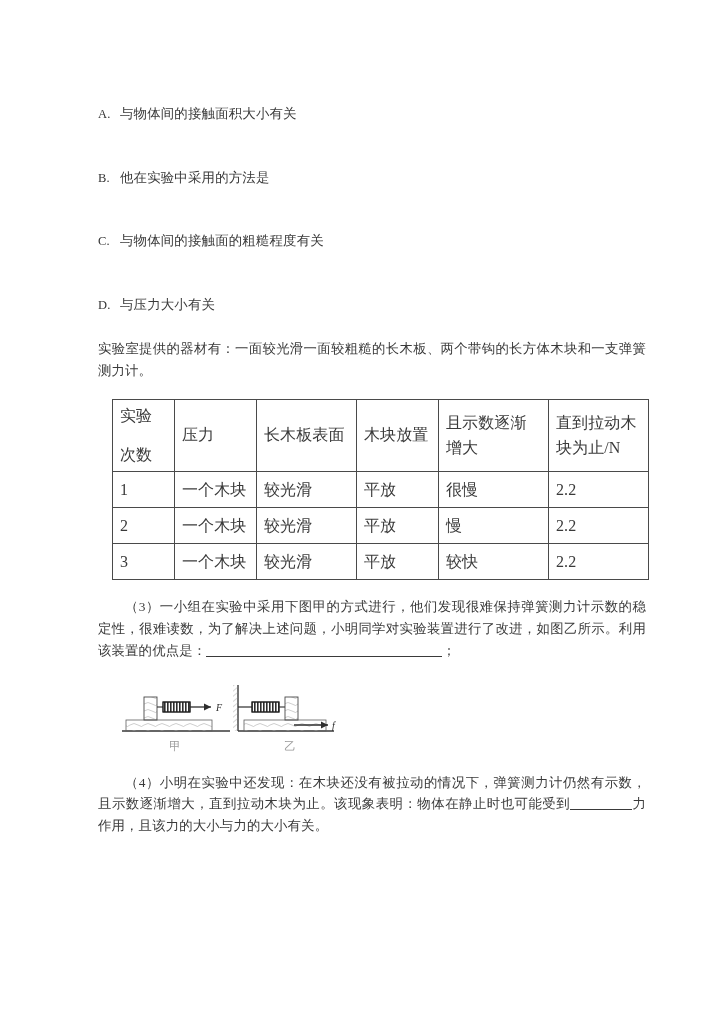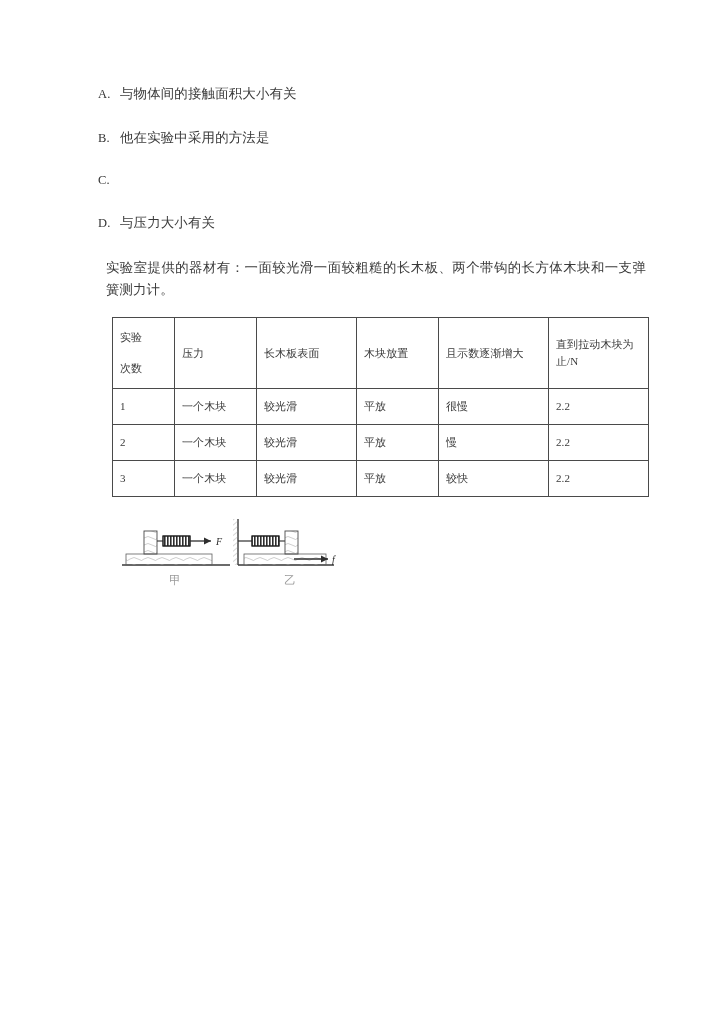--- a/index.html
+++ b/index.html
@@ -39,27 +39,28 @@
   .option-letter {
     font-family: "Liberation Serif", serif;
     font-size: 12.5px;
     width: 22px;
     flex: 0 0 22px;
     color: #333;
   }
   .option-text {
     color: #3a3a3a;
     font-size: 13.4px;
+    margin-top: 20px;
   }
 
   
   p.para {
     font-size: 13.4px;
     line-height: 1.62;
-    margin: 0 0 17px 8px;
+    margin: 0 0 17px 0;
     color: #3a3a3a;
     text-align: justify;
     text-justify: inter-ideograph;
     letter-spacing: 0.15px;
   }
   p.para.indent { text-indent: 2em; }
   p.para.tight { margin-bottom: 13px; }
 
   .blank-s {
     display: inline-block;
@@ -85,21 +86,21 @@
 
   
   .table-wrap {
     margin: 4px 0 16px 14px;
     width: 536px;
   }
   table.data-table {
     border-collapse: collapse;
     width: 536px;
     table-layout: fixed;
-    font-size: 11px;
+    font-size: 16px;
     color: #3a3a3a;
   }
   table.data-table td {
     border: 1.1px solid #4a4a4a;
     padding: 4px 7px;
     vertical-align: middle;
     line-height: 1.55;
     letter-spacing: 0.1px;
   }
   table.data-table tr.head td {
@@ -145,20 +146,21 @@
     <div class="option">
       <span class="option-letter">A.</span>
       <span class="option-text">与物体间的接触面积大小有关</span>
     </div>
     <div class="option">
       <span class="option-letter">B.</span>
       <span class="option-text">他在实验中采用的方法是</span>
     </div>
     <div class="option">
       <span class="option-letter">C.</span>
+      <span class="option-text">与物体间的接触面的粗糙程度有关</span>
     </div>
     <div class="option">
       <span class="option-letter">D.</span>
       <span class="option-text">与压力大小有关</span>
     </div>
 
     <p class="para">实验室提供的器材有：一面较光滑一面较粗糙的长木板、两个带钩的长方体木块和一支弹簧测力计。</p>
 
 
 
@@ -208,20 +210,21 @@
             <td>较光滑</td>
             <td>平放</td>
             <td>较快</td>
             <td>2.2</td>
           </tr>
         </tbody>
       </table>
     </div>
 
 
+    <p class="para indent"><span>（3）一小组在实验中采用下图甲的方式进行，他们发现很难保持弹簧测力计示数的稳定性，很难读数，为了解决上述问题，小明同学对实验装置进行了改进，如图乙所示。利用该装置的优点是：</span><span class="blank-l"></span><span>；</span></p>
 
     <div class="figure-block">
       <svg class="figure-svg" width="230" height="62" viewBox="0 0 230 62">
         <defs>
           <pattern id="woodgrain" width="14" height="7" patternUnits="userSpaceOnUse">
             <path d="M0 4 Q 4 1 8 4 T 14 4" stroke="#b9b9b9" stroke-width="0.7" fill="none"></path>
           </pattern>
           <pattern id="springcoil" width="3" height="10" patternUnits="userSpaceOnUse">
             <rect x="0" y="0" width="1.6" height="10" fill="#2e2e2e"></rect>
           </pattern>
@@ -270,15 +273,16 @@
           <polygon points="212,46 205,42.6 205,49.4" fill="#2e2e2e"></polygon>
           <text x="216" y="49.5" font-family="Liberation Serif, serif" font-size="10" font-style="italic" fill="#2e2e2e">f</text>
         </g>
       </svg>
       <div class="figure-captions">
         <div class="fig-cap a">甲</div>
         <div class="fig-cap b">乙</div>
       </div>
     </div>
 
+    <p class="para indent"><span>（4）小明在实验中还发现：在木块还没有被拉动的情况下，弹簧测力计仍然有示数，且示数逐渐增大，直到拉动木块为止。该现象表明：物体在静止时也可能受到</span><span class="blank-s"></span><span>力作用，且该力的大小与力的大小有关。</span></p>
 
   </div>
 </div>
 
 </body></html>

